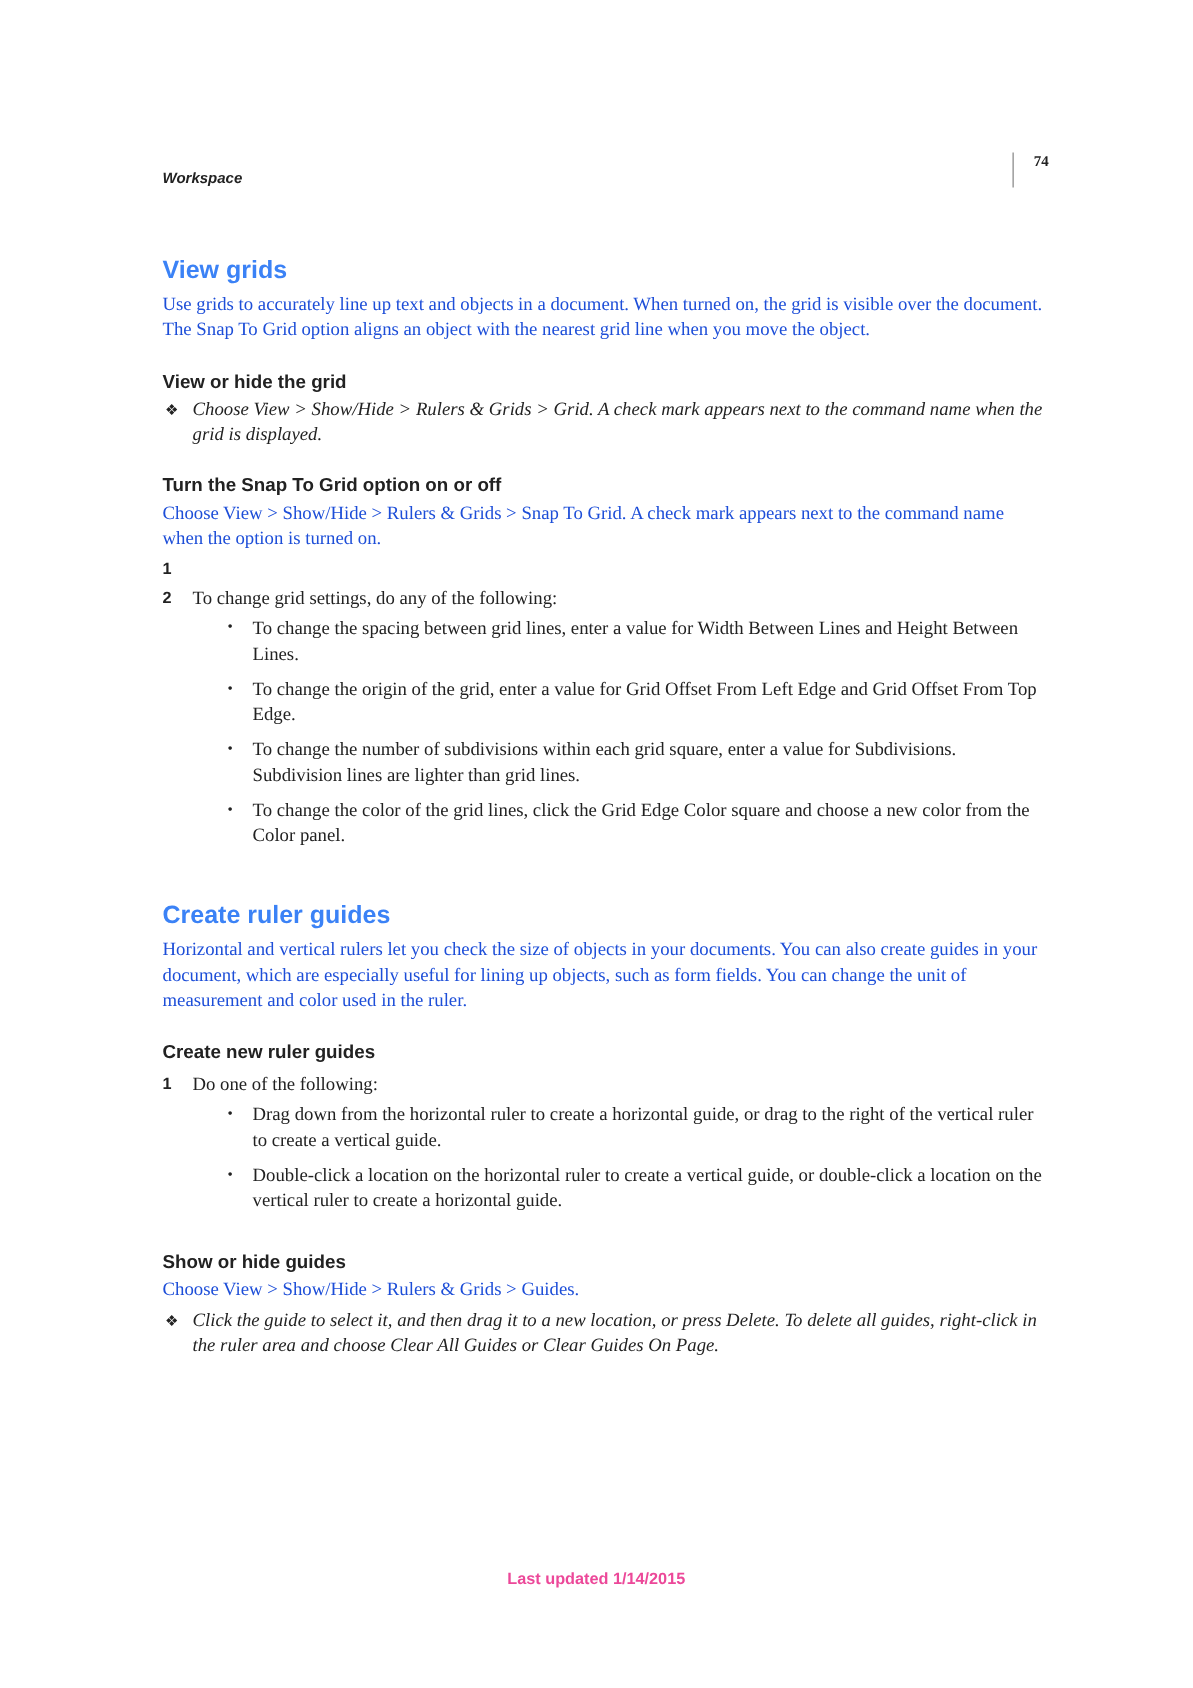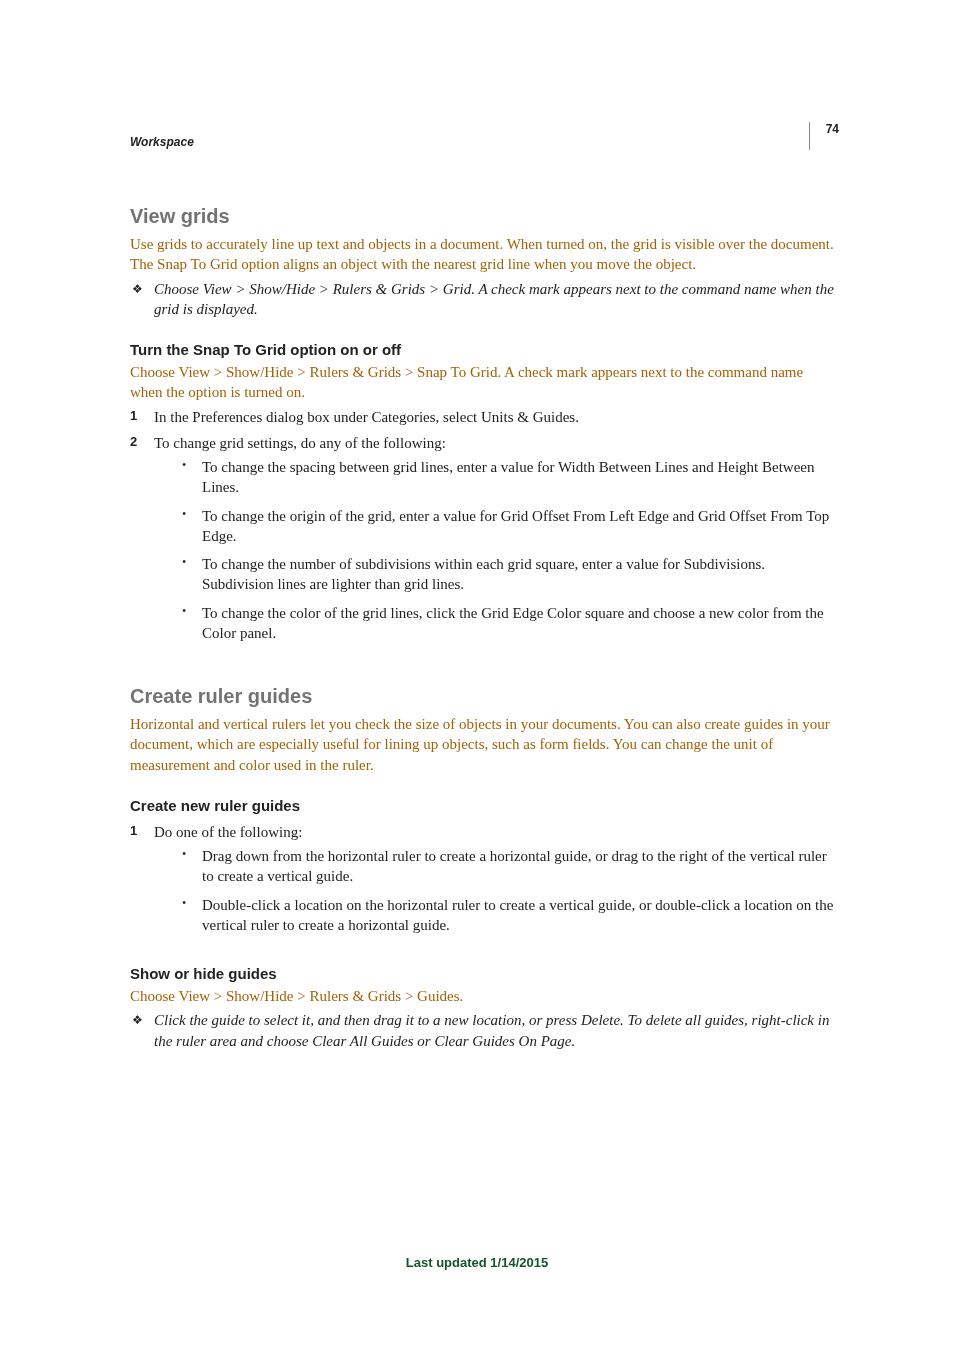--- a/index.html
+++ b/index.html
@@ -27,33 +27,34 @@
     top: 122px;
     right: 115px;
     font-size: 12px;
     font-weight: 700;
     color: #222;
     padding-left: 16px;
     border-left: 1.5px solid #888;
     height: 28px;
     display: flex;
     align-items: flex-start;
+    font-family: Liberation Serif, serif;
   }
   h2.section {
     font-size: 20px;
     font-weight: 700;
-    color: #737373;
+    color: #3b82f6;
     margin-top: 0;
     margin-bottom: 6px;
   }
   h2.section.spaced { margin-top: 34px; }
   p.body {
     font-size: 15px;
     line-height: 1.35;
-    color: #a16207;
+    color: #1d4ed8;
     margin-bottom: 4px;
   }
   h3.sub {
     font-size: 15px;
     font-weight: 700;
     margin-top: 22px;
     margin-bottom: 4px;
   }
   .diamond-item {
     display: flex;
@@ -106,45 +107,45 @@
     font-size: 12px;
   }
   .footer {
     position: absolute;
     bottom: 80px;
     left: 0;
     width: 100%;
     text-align: center;
     font-size: 13px;
     font-weight: 700;
-    color: #14532d;
+    color: #ec4899;
   }
 </style>
 </head>
 <body>
 
 <div class="page">
   <div class="header-label sans">Workspace</div>
   <div class="page-number sans">74</div>
 
   <h2 class="section sans">View grids</h2>
   <p class="body">Use grids to accurately line up text and objects in a document. When turned on, the grid is visible over the document. The Snap To Grid option aligns an object with the nearest grid line when you move the object.</p>
 
+  <h3 class="sub sans">View or hide the grid</h3>
   <div class="diamond-item">
     <span class="marker">❖</span>
     <span class="txt">Choose View &gt; Show/Hide &gt; Rulers &amp; Grids &gt; Grid. A check mark appears next to the command name when the grid is displayed.</span>
   </div>
 
   <h3 class="sub sans">Turn the Snap To Grid option on or off</h3>
   <p class="body">Choose View &gt; Show/Hide &gt; Rulers &amp; Grids &gt; Snap To Grid. A check mark appears next to the command name when the option is turned on.</p>
 
   <ol class="numlist">
     <li>
       <span class="num">1</span>
-      <span>In the Preferences dialog box under Categories, select Units &amp; Guides.</span>
     </li>
     <li>
       <span class="num">2</span>
       <div style="flex:1">
         <span>To change grid settings, do any of the following:</span>
         <ul class="bullets">
           <li>
               <span class="dot">•</span>
               <span>To change the spacing between grid lines, enter a value for Width Between Lines and Height Between Lines.</span>
             </li>

